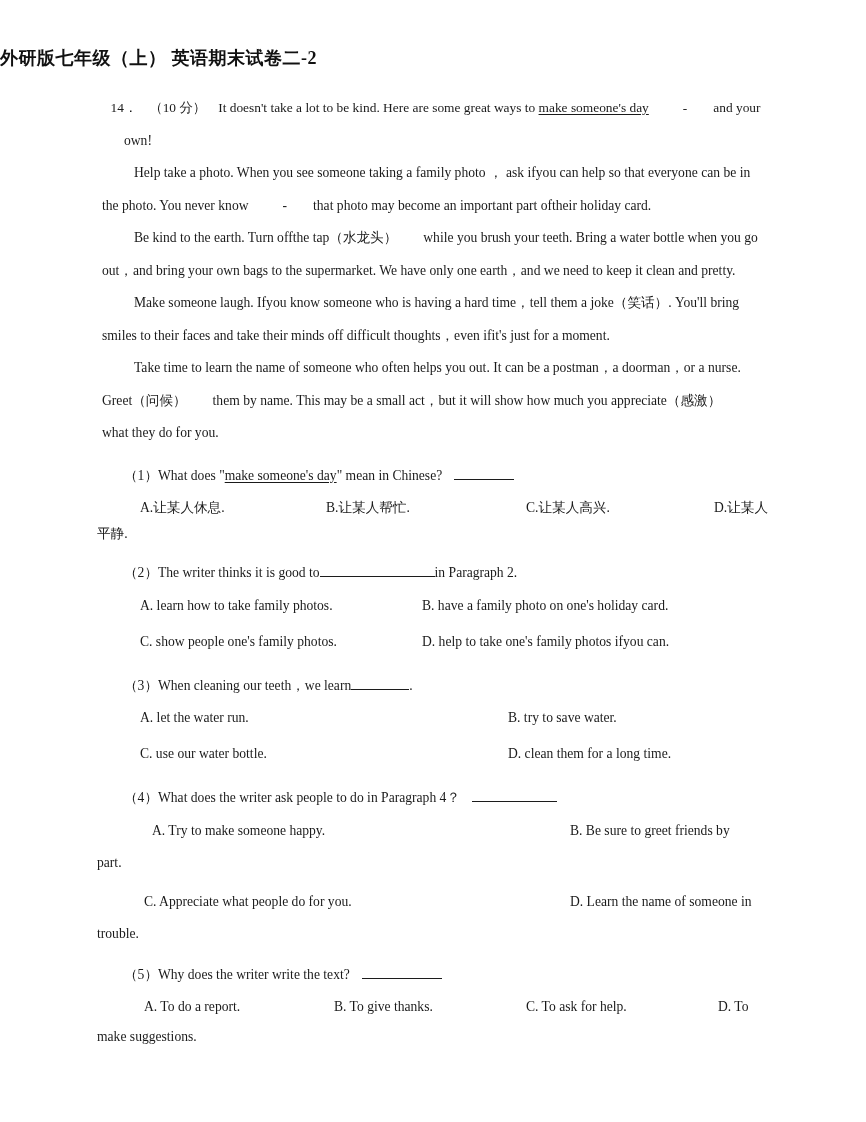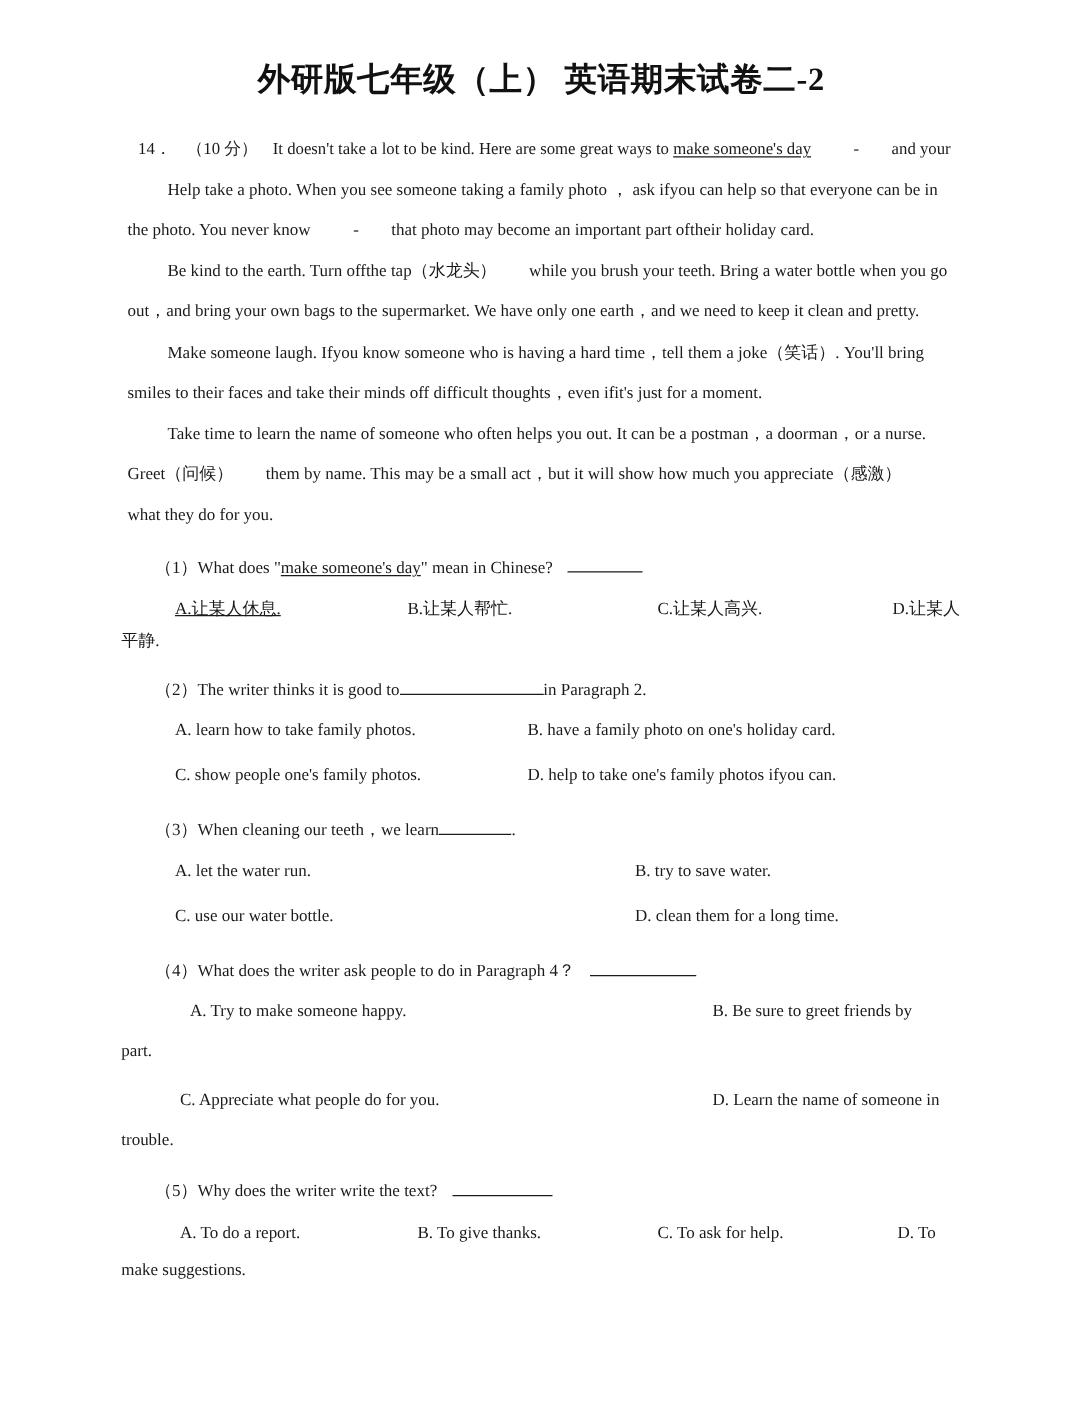--- a/index.html
+++ b/index.html
@@ -16,22 +16,22 @@
     overflow: hidden;
   }
   .page {
     width: 866px;
     height: 1122px;
     position: relative;
     box-sizing: border-box;
     padding: 0;
   }
   .doc-title {
-    text-align: center;
-    font-size: 26px;
+    text-align: left;
+    font-size: 18px;
     font-weight: bold;
     letter-spacing: 0.5px;
     margin: 0;
     padding-top: 46px;
     color: #111;
   }
   .content {
     margin: 0 auto;
     width: 672px;
     padding-left: 5px;
@@ -112,20 +112,21 @@
 <div class="page">
 
   <h1 class="doc-title">外研版七年级（上） 英语期末试卷二-2</h1>
 
   <div class="content">
 
     <div class="q-head hang">
       <span class="num">14．</span><span class="gap-xs"></span><span>（10 分）</span><span class="gap-xs"></span><span>It doesn't take a lot to be kind. Here are some great ways to</span>
       <span class="ul-term">make someone's day</span><span class="gap-md"></span><span>-</span><span class="gap-sm"></span><span>and your</span>
     </div>
+    <div class="line-block" style="padding-left:22px;">own!</div>
 
     <div class="para">
       <span>Help  take a photo. When you see someone taking a family photo ， ask ifyou can help so that everyone</span>
       <span>can  be in the photo. You never know</span><span class="gap-md"></span><span>-</span><span class="gap-sm"></span><span>that photo may become an important part oftheir holiday card.</span>
     </div>
 
     <div class="para">
       <span>Be kind to the earth. Turn offthe tap（水龙头）</span><span class="gap-sm"></span><span>while you brush your teeth. Bring a water bottle when</span>
       <span>you go out，and bring your own bags to the supermarket. We have only one earth，and we need to keep it</span>
       <span>clean and pretty.</span>
@@ -140,21 +141,21 @@
       <span>Take time to learn the name of someone who often helps you out. It can be a postman，a doorman，or a</span>
       <span>nurse. Greet（问候）</span><span class="gap-sm"></span><span>them by name. This may be a small act，but it will show  how much you</span>
       <span>appreciate（感激）</span><span class="gap-sm"></span><span>what they do for you.</span>
     </div>
 
     <div class="qitem" style="margin-top:10px;">
       <div class="qstem">
         <span>（1）</span><span>What does "</span><span class="ul-term">make someone's day</span><span>" mean in Chinese?</span><span class="gap-xs"></span><span class="blank w60"></span>
       </div>
       <div class="opt-line" style="height:30px;">
-        <span class="opt" style="left:38px;text-decoration:underline;">A.让某人休息.</span>
+        <span class="opt" style="left:38px;">A.让某人休息.</span>
         <span class="opt" style="left:224px;">B.让某人帮忙.</span>
         <span class="opt" style="left:424px;">C.让某人高兴.</span>
         <span class="opt" style="left:612px;">D.让某人</span>
       </div>
       <div class="wrapline" style="margin-left:-5px;">平静.</div>
     </div>
 
     <div class="qitem" style="margin-top:12px;">
       <div class="qstem">
         <span>（2）</span><span>The writer thinks it is good to</span><span class="blank w115"></span><span>in Paragraph 2.</span>

